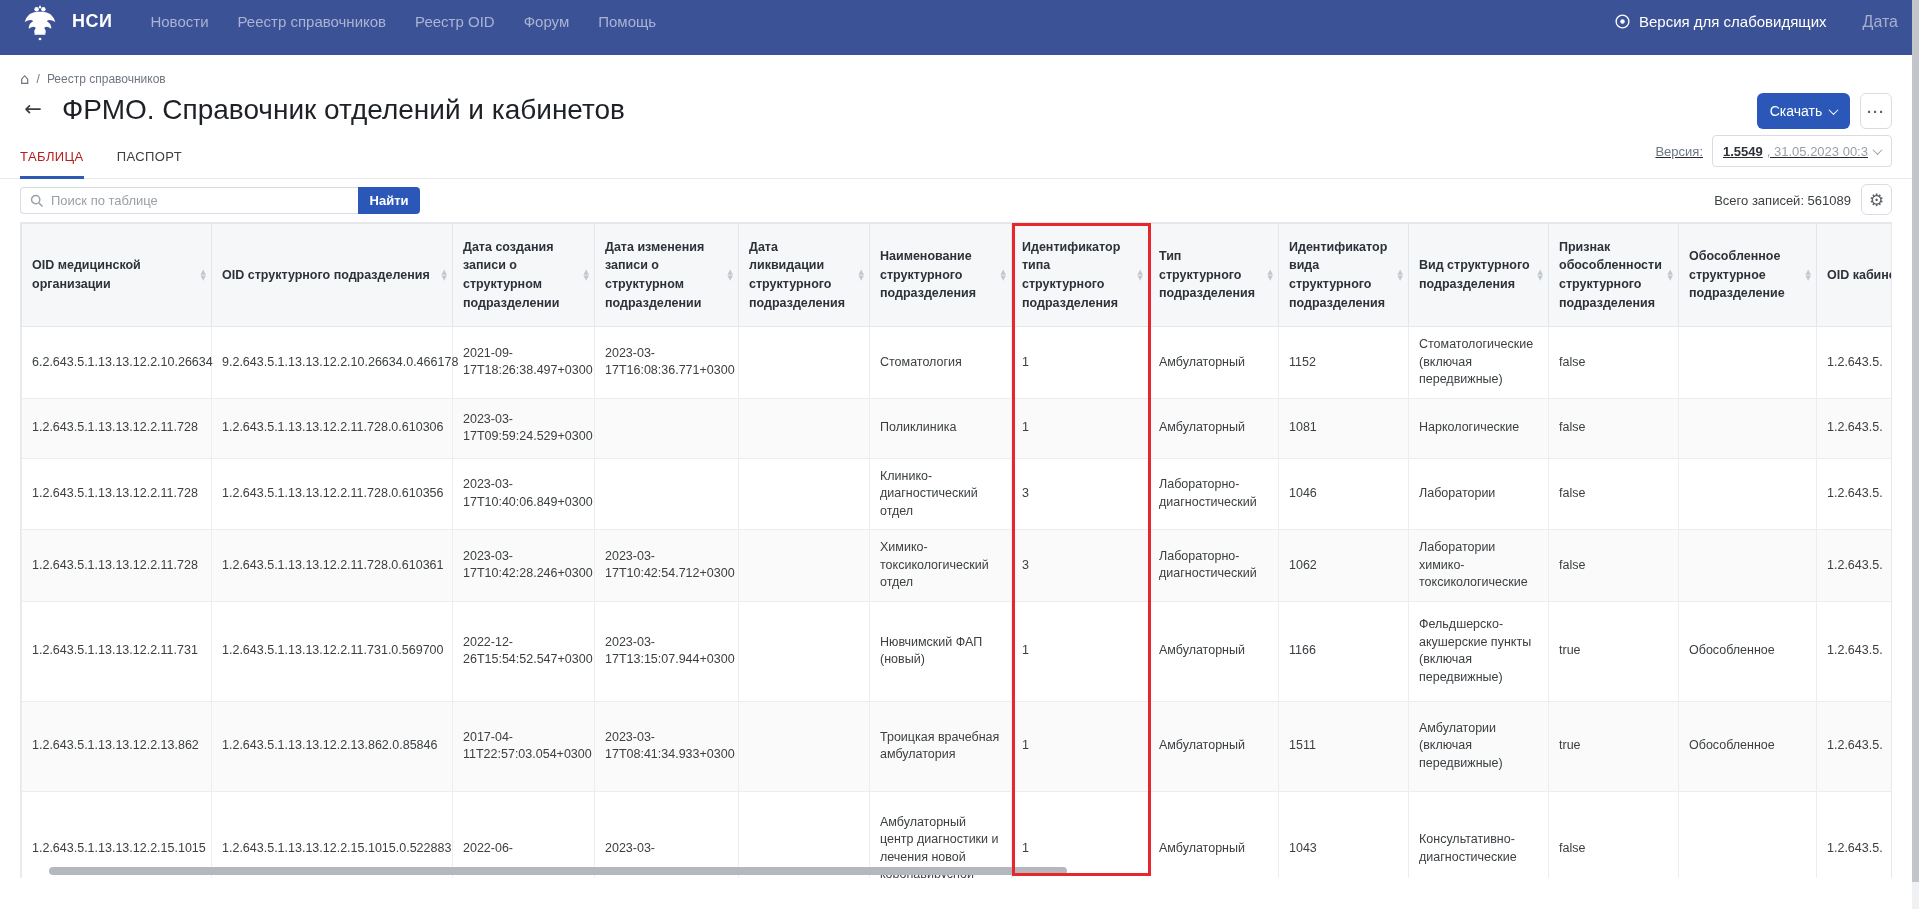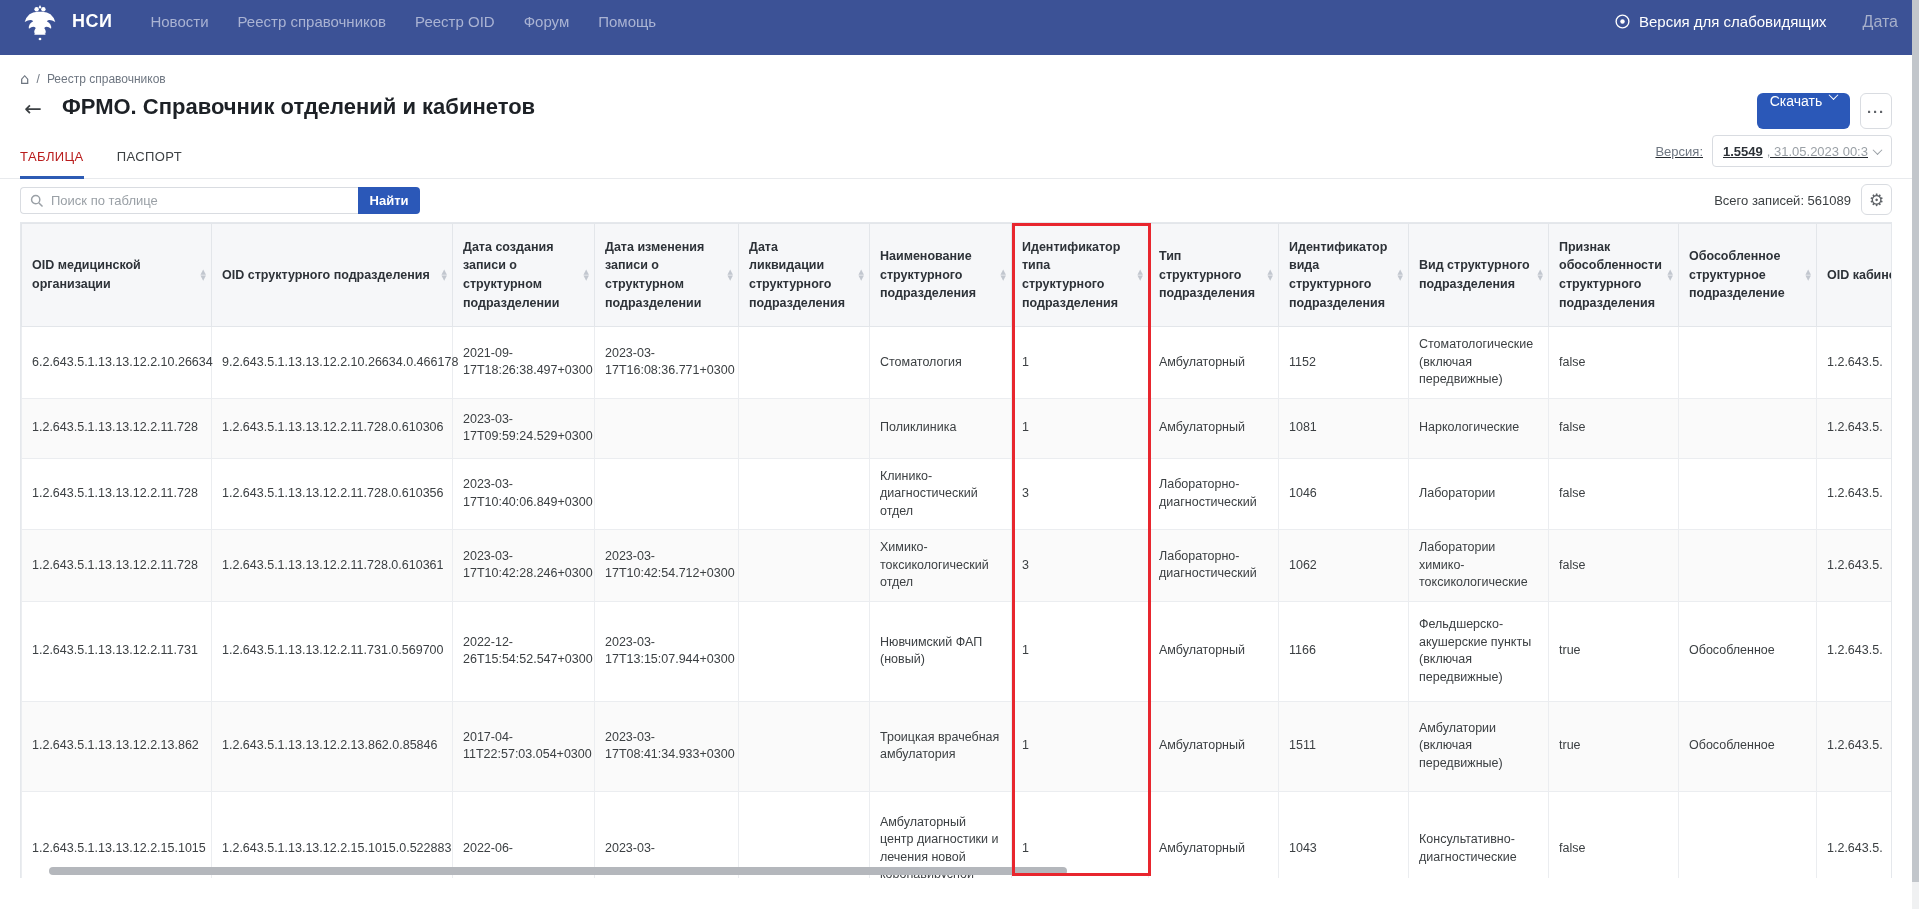--- a/index.html
+++ b/index.html
@@ -33,25 +33,25 @@
   .home-icon { font-size:15px; line-height:12px; color:#6e7681;
     font-family:"DejaVu Sans", sans-serif; }
 
   
   .title-row { position:absolute; left:0; top:92px; width:1919px; height:38px; }
   .back-btn {
     position:absolute; left:20px; top:4px; width:26px; height:26px;
     font-size:21px; color:#3c4043; cursor:pointer; line-height:26px; text-align:center;
     font-family:"DejaVu Sans", sans-serif;
   }
-  .page-title { position:absolute; left:62px; top:2px; font-size:22px; font-weight:bold; color:#1d2126; }
+  .page-title { position:absolute; left:62px; top:2px; font-size:28px; font-weight:normal; color:#1d2126; }
   .download-btn {
     position:absolute; right:69px; top:1px; width:93px; height:36px;
     background:#2b58b8; border-radius:6px; color:#fff; font-size:14px;
-    display:flex; align-items:flex-start; justify-content:center; gap:8px; cursor:pointer; border:none;
+    display:flex; align-items:center; justify-content:center; gap:8px; cursor:pointer; border:none;
   }
   .chev { width:7px; height:7px; border-right:1.6px solid currentColor; border-bottom:1.6px solid currentColor;
     transform:rotate(45deg) translate(-1px,-1px); display:inline-block; }
   .more-btn {
     position:absolute; right:27px; top:1px; width:32px; height:36px;
     background:#fff; border:1px solid #d9dce1; border-radius:6px;
     color:#5f6368; font-size:15px; font-weight:bold; letter-spacing:1px;
     display:flex; align-items:center; justify-content:center; cursor:pointer;
   }
 

